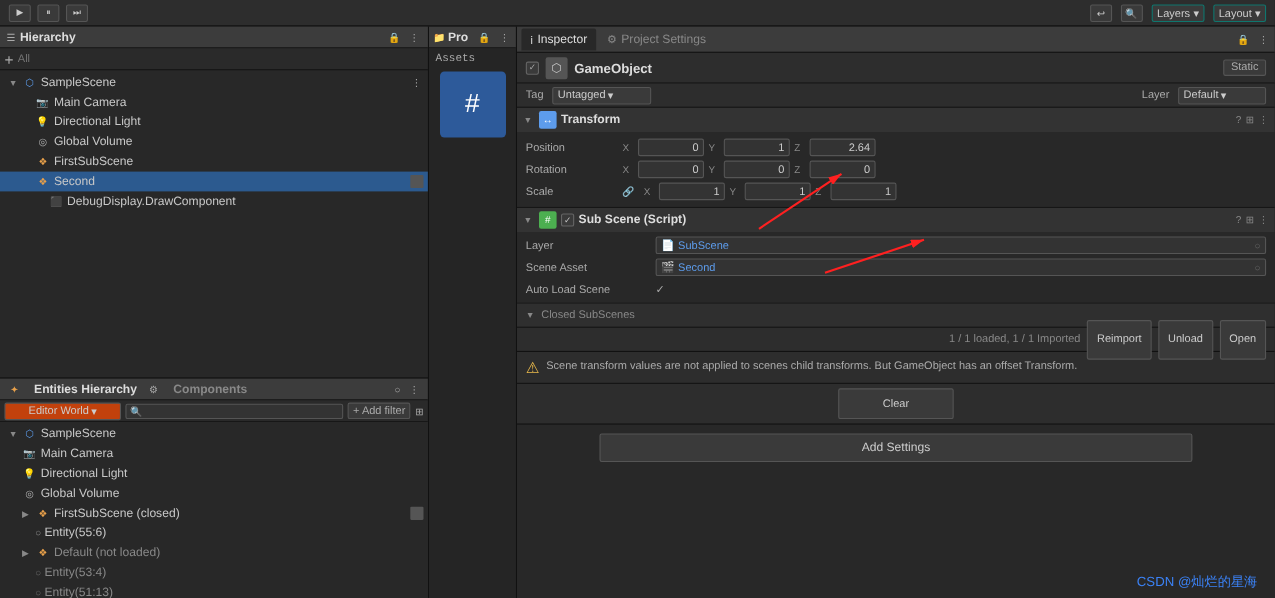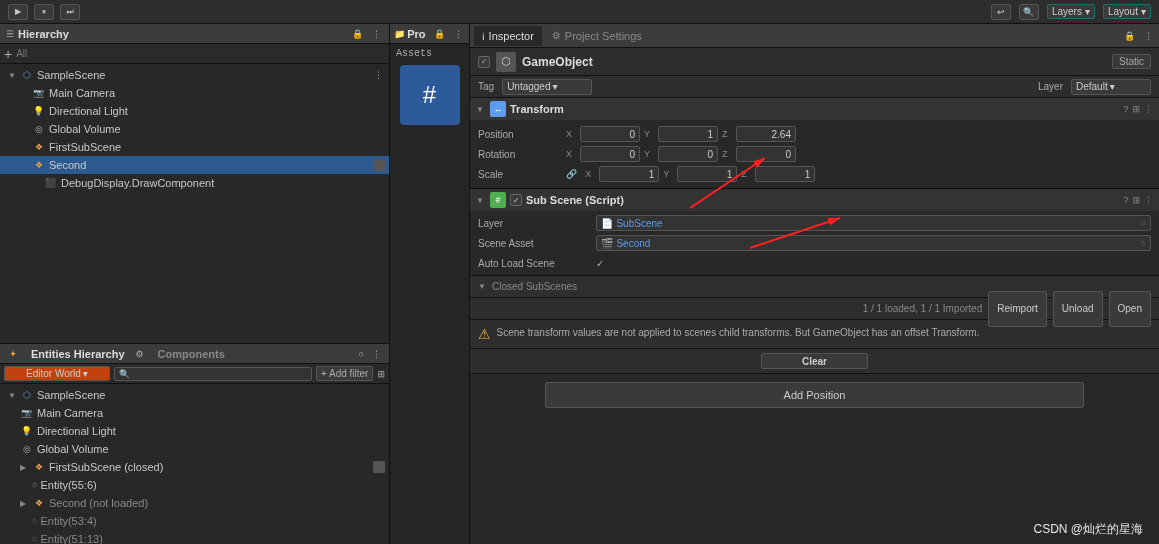--- a/index.html
+++ b/index.html
@@ -668,29 +668,28 @@
 
     
     .clear-row {
       padding: 4px 8px;
       background: #2d2d2d;
       border-bottom: 1px solid #111;
       display: flex;
       justify-content: center;
     }
     .clear-btn {
-      height: 16px;
+      height: 28px;
       padding: 0 40px;
       background: #3a3a3a;
       border: 1px solid #555;
       border-radius: 2px;
       font-size: 10px;
       color: #ccc;
       cursor: pointer;
-      font-weight: bold;
     }
 
     
     .add-component-row {
       padding: 8px;
       display: flex;
       justify-content: center;
     }
     .add-component-btn {
       height: 26px;
@@ -720,21 +719,21 @@
       pointer-events: none;
       z-index: 10;
     }
 
     
     .watermark {
       position: absolute;
       bottom: 6px;
       right: 16px;
       font-size: 12px;
-      color: #e5e5e5;
+      color: #3b82f6;
       pointer-events: none;
     }
 
     
     ::-webkit-scrollbar { width: 6px; height: 6px; }
     ::-webkit-scrollbar-track { background: #222; }
     ::-webkit-scrollbar-thumb { background: #555; border-radius: 3px; }
   </style>
 </head>
 <body>
@@ -885,21 +884,21 @@
         </div>
         <div class="entity-item">
           <span class="tree-indent" style="width:28px"></span>
           <span style="font-size:9px;color:#888;margin-right:3px">○</span>
           <span class="entity-label">Entity(55:6)</span>
         </div>
         <div class="entity-item">
           <span class="tree-indent" style="width:16px"></span>
           <span class="tree-arrow" style="color:#888;font-size:8px">▶</span>
           <span class="tree-icon icon-subscene" style="font-size:9px">❖</span>
-          <span class="entity-label gray">Second  (not loaded)</span>
+          <span class="entity-label gray">Default  (not loaded)</span>
         </div>
         <div class="entity-item">
           <span class="tree-indent" style="width:28px"></span>
           <span style="font-size:9px;color:#666;margin-right:3px">○</span>
           <span class="entity-label gray">Entity(53:4)</span>
         </div>
         <div class="entity-item">
           <span class="tree-indent" style="width:28px"></span>
           <span style="font-size:9px;color:#666;margin-right:3px">○</span>
           <span class="entity-label gray">Entity(51:13)</span>
@@ -1073,21 +1072,21 @@
         <div class="warning-row">
           <span class="warning-icon">⚠</span>
           <span class="warning-text">Scene transform values are not applied to scenes child transforms. But GameObject has an offset Transform.</span>
         </div>
 
         <div class="clear-row">
           <button class="clear-btn">Clear</button>
         </div>
 
         <div class="add-component-row">
-          <button class="add-component-btn">Add Position</button>
+          <button class="add-component-btn">Add Settings</button>
         </div>
 
       </div>
 
       <div class="overlay">
         <svg width="100%" height="100%" style="position:absolute;top:0;left:0">
 
           <defs>
             <marker id="arrowhead" markerWidth="6" markerHeight="4" refX="6" refY="2" orient="auto">
               <polygon points="0 0, 6 2, 0 4" fill="#ff2020"></polygon>

